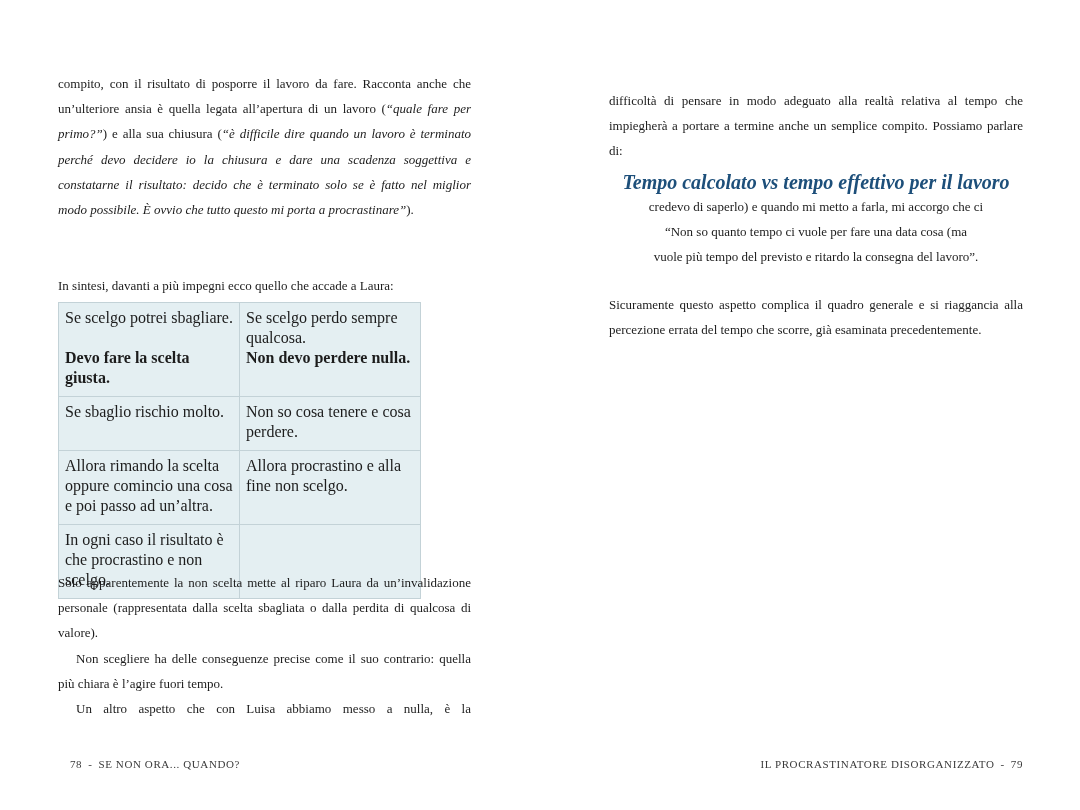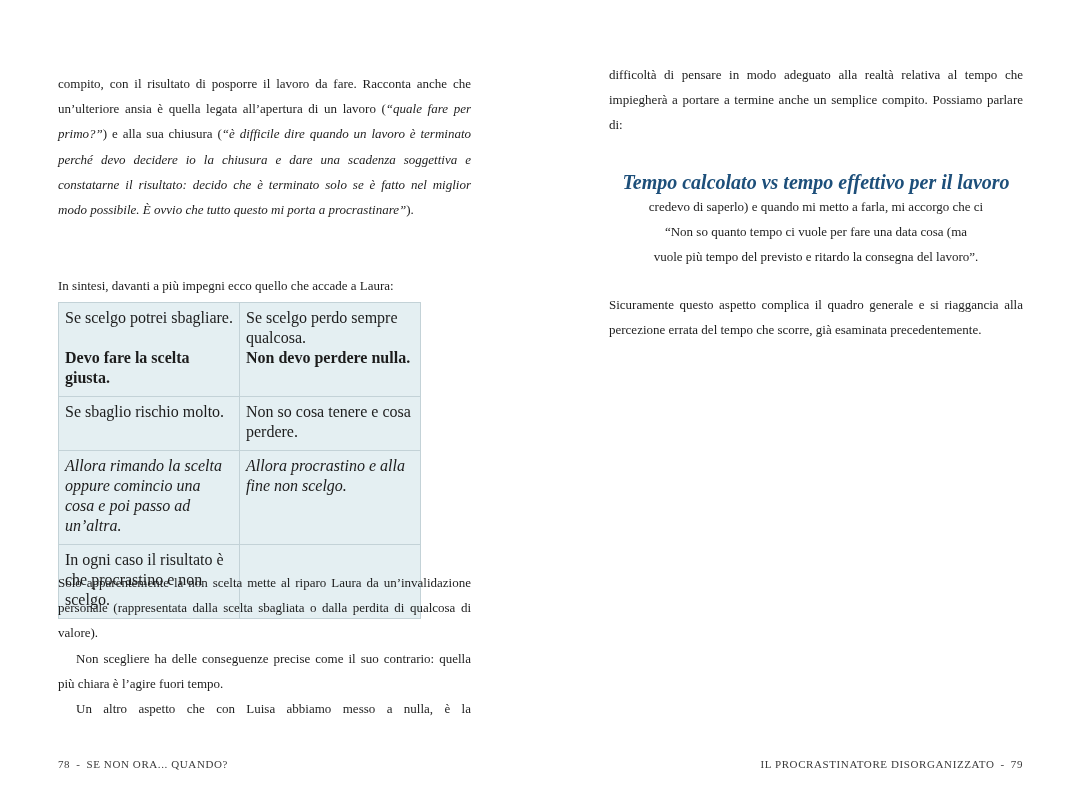--- a/index.html
+++ b/index.html
@@ -24,38 +24,38 @@
     border-collapse: collapse; background: #e4eff2;
     font-size: 16px; line-height: 20px;
   }
   table.laura td {
     border: 1px solid #c3d2d7; vertical-align: top;
     padding: 5px 6px 8px 6px; width: 50%;
   }
   table.laura td .bold { font-weight: bold; display: block; }
   .row1 td { height: 56px; }
   .row2 td { height: 36px; }
-  .row3 td { height: 56px; font-style: italic; }
+  .row3 td { height: 56px; }
   .row4 td { height: 36px; }
 
   #left-after { position: absolute; top: 570px; left: 0; width: 413px; }
 
-  #right-p1 { position: absolute; top: 62px; left: 0; width: 414px; }
+  #right-p1 { position: absolute; top: 88px; left: 0; width: 414px; }
   #right-heading {
     position: absolute; top: 170px; left: 0; width: 414px; text-align: center;
     font-style: italic; font-weight: bold; color: #1d4f7a; font-size: 20px; line-height: 24px;
   }
   #right-quote { position: absolute; top: 194px; left: 0; width: 414px; text-align: center; }
   #right-p2 { position: absolute; top: 292px; left: 0; width: 414px; }
 
   .footer {
     position: absolute; top: 758px; font-size: 11px; letter-spacing: 0.6px;
     color: #3a3a3a; text-transform: uppercase; white-space: nowrap;
   }
-  #footer-left { left: 0; }
+  #footer-left { left: 12px; }
   #footer-right { right: 0; text-align: right; }
   .sep { margin: 0 6px; }
 </style>
 </head>
 <body>
 
 <div class="page page-left">
   <p id="left-p1" class="justify"><span>compito, con il risultato di posporre il lavoro da fare. Racconta anche che un’ulteriore ansia è quella legata all’apertura di un lavoro (</span><em>“quale fare per primo?”</em><span>) e alla sua chiusura (</span><em>“è difficile dire quando un lavoro è terminato perché devo decidere io la chiusura e dare una scadenza soggettiva e constatarne il risultato: decido che è terminato solo se è fatto nel miglior modo possibile. È ovvio che tutto questo mi porta a procrastinare”</em><span>).</span></p>
 
   <p id="left-intro">In sintesi, davanti a più impegni ecco quello che accade a Laura:</p>

